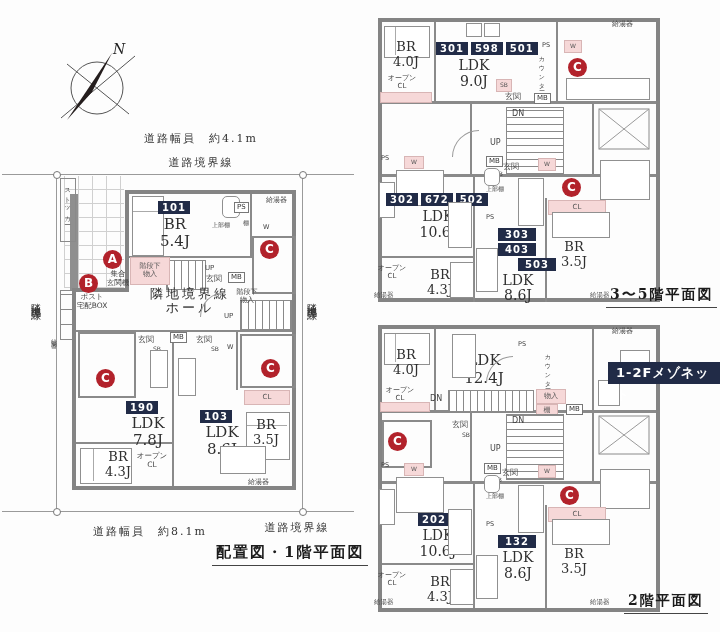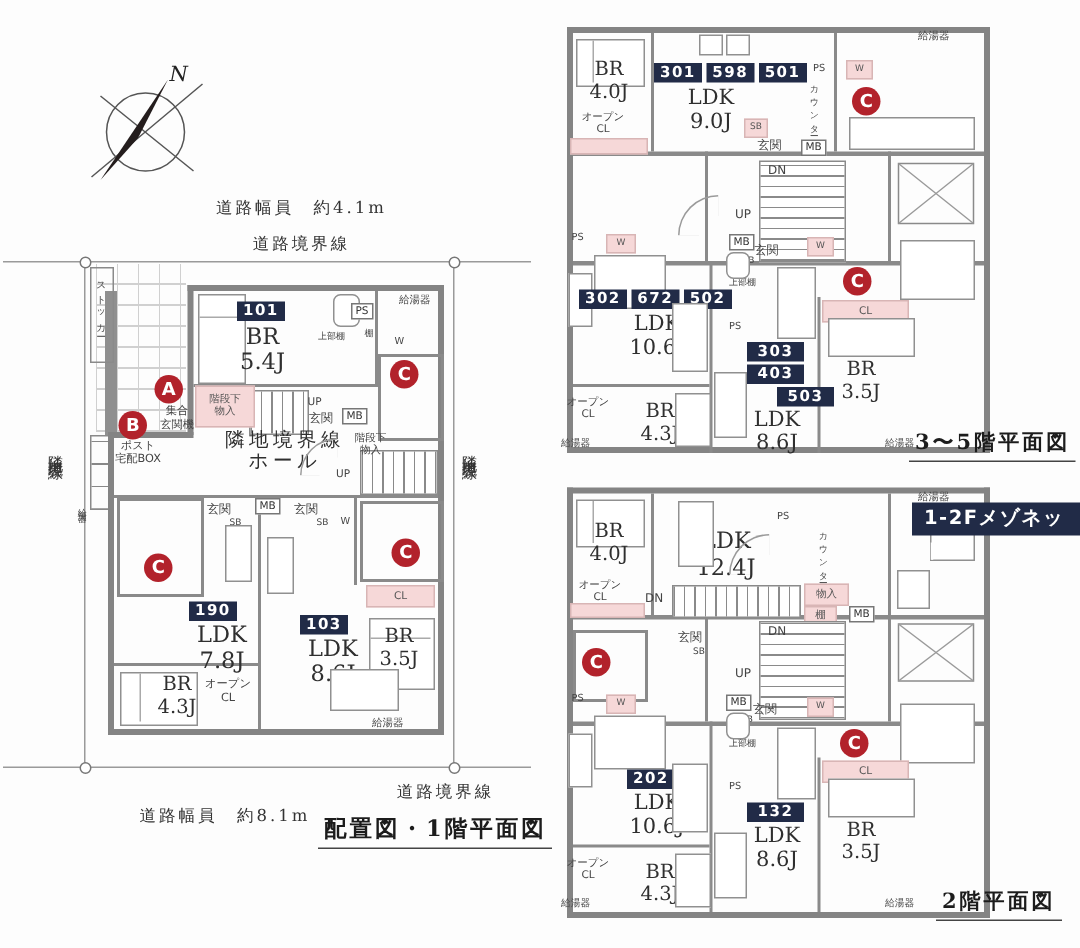--- a/index.html
+++ b/index.html
@@ -166,21 +166,21 @@
     <div class="furn" style="left:80px;top:448px;width:50px;height:34px">
       <div class="fl" style="left:12px;top:0;width:1px;height:32px"></div>
       </div>
     <div class="rm t13" style="left:96px;top:450px;width:44px">BR</div>
     <div class="rm t13" style="left:96px;top:465px;width:44px">4.3J</div>
     <div class="tiny two" style="left:132px;top:452px;width:40px;font-size:7.5px">オープン
 CL</div>
     <div class="furn" style="left:220px;top:446px;width:44px;height:26px"></div>
     <div class="tiny" style="left:248px;top:478px">給湯器</div>
 
-    <div class="road" style="left:70px;top:536px;width:160px">道路幅員　約8.1m</div>
+    <div class="road" style="left:70px;top:524px;width:160px">道路幅員　約8.1m</div>
     <div class="road" style="left:242px;top:520px;width:110px">道路境界線</div>
     <div class="title" style="left:212px;top:543px">配置図・1階平面図</div>
   </div>
 
   <div>
     <div class="w" style="left:378px;top:18px;width:282px;height:4px"></div>
     <div class="w" style="left:378px;top:298px;width:282px;height:4px"></div>
     <div class="w" style="left:378px;top:18px;width:4px;height:284px"></div>
     <div class="w" style="left:656px;top:18px;width:4px;height:284px"></div>
     <div class="iw" style="left:382px;top:101px;width:274px;height:3px"></div>
@@ -354,17 +354,17 @@
     <div class="badge bpos" style="left:498px;top:535px;width:30px">132</div>
     <div class="rm t14" style="left:492px;top:550px;width:52px">LDK</div>
     <div class="rm t14" style="left:492px;top:566px;width:52px">8.6J</div>
     <div class="furn" style="left:518px;top:485px;width:24px;height:46px"></div>
     <div class="furn" style="left:552px;top:519px;width:56px;height:24px"></div>
     <div class="rm t13" style="left:548px;top:547px;width:52px">BR</div>
     <div class="rm t13" style="left:548px;top:562px;width:52px">3.5J</div>
     <div class="furn" style="left:476px;top:555px;width:20px;height:42px"></div>
     <div class="tiny" style="left:590px;top:599px;font-size:6.5px">給湯器</div>
 
-    <div class="mbadge" style="left:608px;top:335px">1-2Fメゾネット</div>
+    <div class="mbadge" style="left:608px;top:362px">1-2Fメゾネット</div>
     <div class="title" style="left:624px;top:592px;font-size:14px">2階平面図</div>
   </div>
 
 </div>
 
 </body></html>

